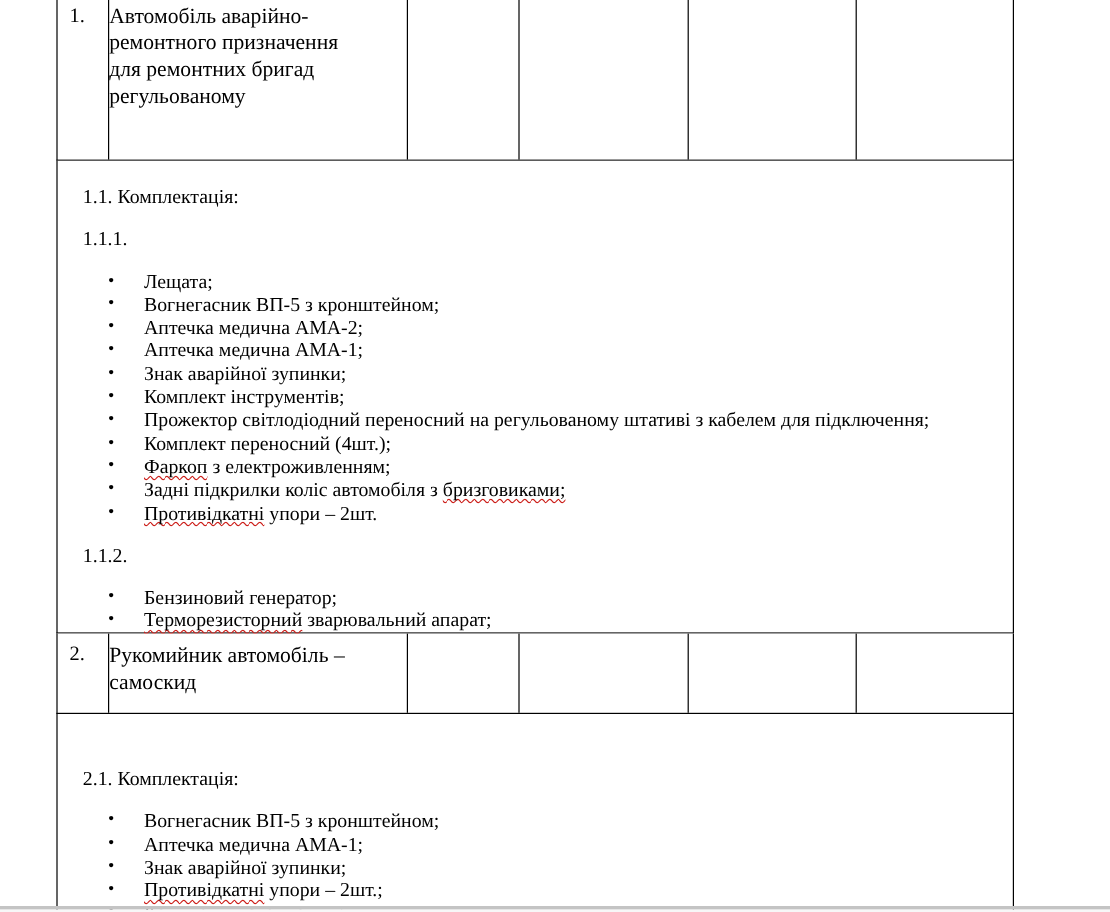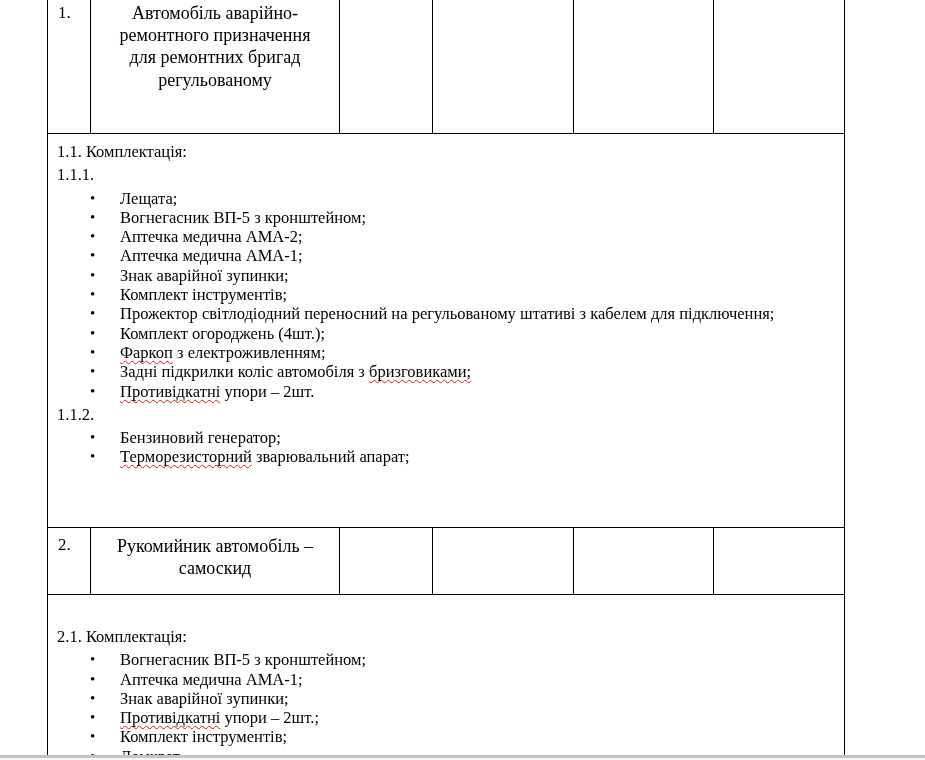--- a/index.html
+++ b/index.html
@@ -38,38 +38,38 @@
   .cell { box-sizing: border-box; border-right: 1px solid #000; }
   .cell.last { border-right: none; flex: 1; }
   .cell.num {
     width: 43px;
     font-size: 17px;
     line-height: 22px;
     padding: 2px 0 0 10px;
   }
   .cell.name {
     width: 249px;
-    text-align: center;
+    text-align: left;
     font-size: 18px;
     line-height: 22.2px;
     padding-top: 2px;
   }
   .r3 .cell.name { padding-top: 7px; }
   .r3 .cell.num  { padding-top: 6px; }
   .cell.c3 { width: 93px; }
   .cell.c4 { width: 141px; }
   .cell.c5 { width: 140px; }
 
   .details {
     font-size: 16.5px;
     line-height: 19.3px;
     padding: 4px 8px 0 5px;
   }
   .r4.details { padding-top: 28px; }
-  .heading, .glabel { margin: 4px; }
+  .heading, .glabel { margin: 16px; }
   ul.blist {
     list-style: none;
     margin: 0;
     padding: 0;
   }
   ul.blist li {
     position: relative;
     padding-left: 67px;
   }
   ul.blist li::before {
@@ -133,21 +133,21 @@
       <div class="group">
         <div class="glabel">1.1.1.</div>
         <ul class="blist">
             <li><span>Лещата;</span></li>
             <li><span>Вогнегасник ВП-5 з кронштейном;</span></li>
             <li><span>Аптечка медична АМА-2;</span></li>
             <li><span>Аптечка медична АМА-1;</span></li>
             <li><span>Знак аварійної зупинки;</span></li>
             <li><span>Комплект інструментів;</span></li>
             <li><span>Прожектор світлодіодний переносний на регульованому штативі з кабелем для підключення;</span></li>
-            <li><span>Комплект огороджень (4шт.);</span></li>
+            <li><span>Комплект переносний (4шт.);</span></li>
             <li><span class="sq">Фаркоп</span><span> з електроживленням;</span></li>
             <li><span>Задні підкрилки коліс автомобіля з </span><span class="sq">бризговиками;</span></li>
             <li><span class="sq">Противідкатні</span><span> упори – 2шт.</span></li>
           </ul>
       </div>
       <div class="group">
         <div class="glabel">1.1.2.</div>
         <ul class="blist">
             <li><span>Бензиновий генератор;</span></li>
             <li><span class="sq">Терморезисторний</span><span> зварювальний апарат;</span></li>

